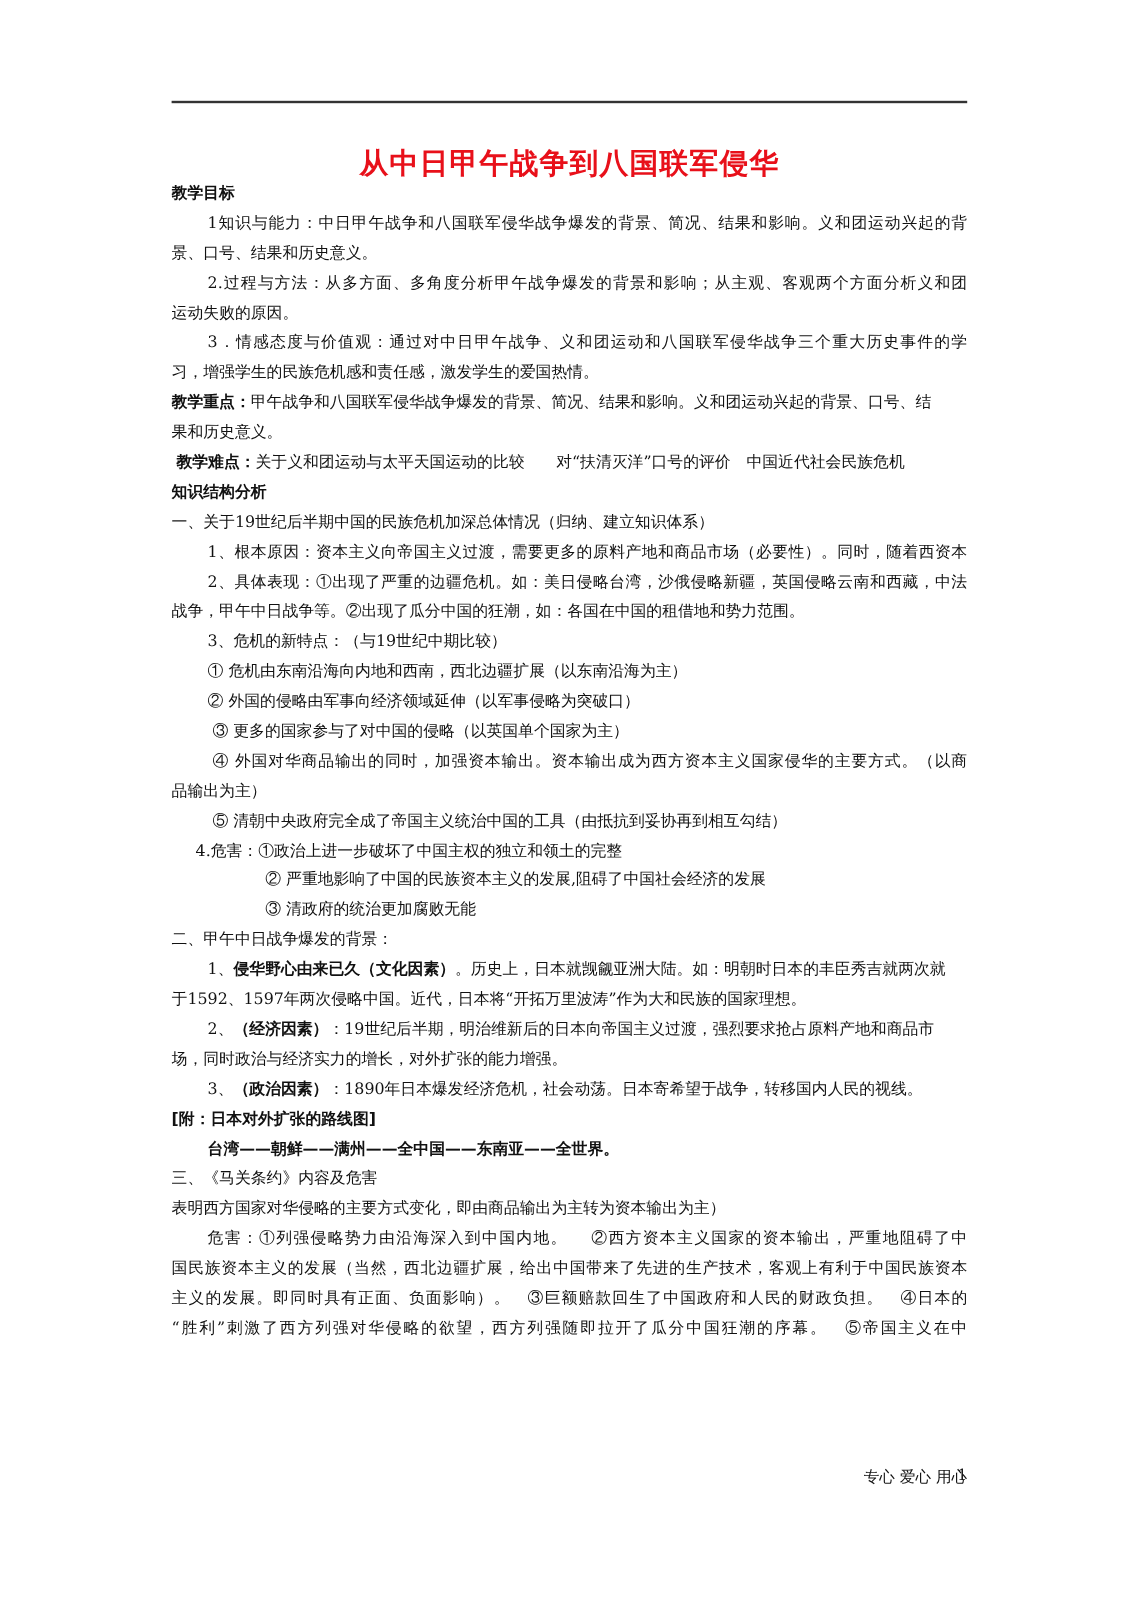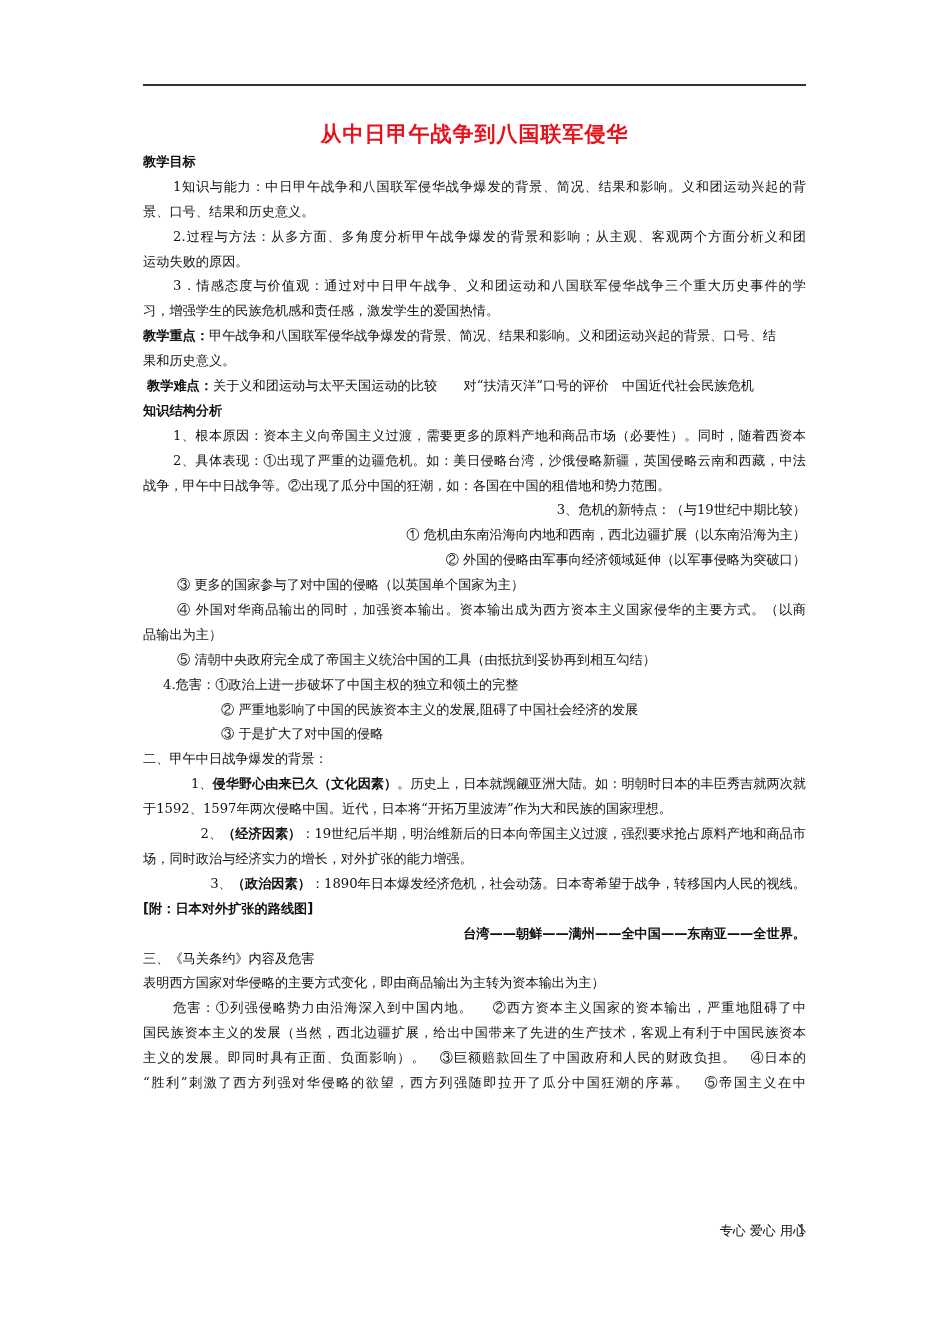--- a/index.html
+++ b/index.html
@@ -2,24 +2,24 @@
 <html><head>
 <meta charset="utf-8">
 <style>
   html, body { margin: 0; padding: 0; background: #ffffff; }
   body { width: 950px; height: 1344px; position: relative; overflow: hidden;
          font-family: "DejaVu Serif", "Liberation Serif", serif; color: #111; }
   .page { position: absolute; left: 0; top: 0; width: 950px; height: 1344px; }
   .header-rule { position: absolute; left: 143px; top: 84px; width: 663px; height: 2px; background: #333; }
   .title { position: absolute; left: 143px; top: 120px; width: 663px; text-align: center;
            font-family: "DejaVu Sans", "Liberation Sans", sans-serif; font-weight: bold;
-           font-size: 21px; color: #e8101a; letter-spacing: 1px; }
+           font-size: 24px; color: #e8101a; letter-spacing: 1px; }
   .body { position: absolute; left: 143px; top: 150px; width: 663px; font-size: 13.2px; line-height: 24.9px; }
   .line { white-space: nowrap; overflow: hidden; height: 24.9px; }
-  .ind2 { padding-left: 30px; text-align: right; }
+  .ind2 { padding-left: 30px; }
   .ind3 { padding-left: 34px; }
   .ind4 { padding-left: 20px; }
   .ind5 { padding-left: 78px; }
   .b { font-family: "DejaVu Sans", "Liberation Sans", sans-serif; font-weight: bold; }
   .h { font-family: "DejaVu Sans", "Liberation Sans", sans-serif; font-weight: bold; font-size: 13.2px; }
   .just { text-align: justify; text-align-last: justify; }
   .footer { position: absolute; top: 1222px; left: 143px; width: 663px; font-size: 13px; }
   .footer-center { position: absolute; left: 0; width: 663px; text-align: right; }
   .footer-page { position: absolute; right: 0; }
 </style>
@@ -35,33 +35,34 @@
     <div class="line ind2 just">1知识与能力：中日甲午战争和八国联军侵华战争爆发的背景、简况、结果和影响。义和团运动兴起的背</div>
     <div class="line">景、口号、结果和历史意义。</div>
     <div class="line ind2 just">2.过程与方法：从多方面、多角度分析甲午战争爆发的背景和影响；从主观、客观两个方面分析义和团</div>
     <div class="line">运动失败的原因。</div>
     <div class="line ind2 just">3．情感态度与价值观：通过对中日甲午战争、义和团运动和八国联军侵华战争三个重大历史事件的学</div>
     <div class="line">习，增强学生的民族危机感和责任感，激发学生的爱国热情。</div>
     <div class="line"><span class="b">教学重点：</span><span>甲午战争和八国联军侵华战争爆发的背景、简况、结果和影响。义和团运动兴起的背景、口号、结</span></div>
     <div class="line">果和历史意义。</div>
     <div class="line" style="padding-left:4px"><span class="b">教学难点：</span><span>关于义和团运动与太平天国运动的比较　　对“扶清灭洋”口号的评价　中国近代社会民族危机</span></div>
     <div class="line h">知识结构分析</div>
+    <div class="line">一、关于19世纪后半期中国的民族危机加深总体情况（归纳、建立知识体系）</div>
     <div class="line ind2 just">1、根本原因：资本主义向帝国主义过渡，需要更多的原料产地和商品市场（必要性）。同时，随着西资本</div>
     <div class="line ind2 just">2、具体表现：①出现了严重的边疆危机。如：美日侵略台湾，沙俄侵略新疆，英国侵略云南和西藏，中法</div>
     <div class="line">战争，甲午中日战争等。②出现了瓜分中国的狂潮，如：各国在中国的租借地和势力范围。</div>
     <div class="line ind2">3、危机的新特点：（与19世纪中期比较）</div>
     <div class="line ind2">① 危机由东南沿海向内地和西南，西北边疆扩展（以东南沿海为主）</div>
     <div class="line ind2">② 外国的侵略由军事向经济领域延伸（以军事侵略为突破口）</div>
     <div class="line ind3">③ 更多的国家参与了对中国的侵略（以英国单个国家为主）</div>
     <div class="line ind3 just">④ 外国对华商品输出的同时，加强资本输出。资本输出成为西方资本主义国家侵华的主要方式。（以商</div>
     <div class="line">品输出为主）</div>
     <div class="line ind3">⑤ 清朝中央政府完全成了帝国主义统治中国的工具（由抵抗到妥协再到相互勾结）</div>
     <div class="line ind4">4.危害：①政治上进一步破坏了中国主权的独立和领土的完整</div>
     <div class="line ind5">② 严重地影响了中国的民族资本主义的发展,阻碍了中国社会经济的发展</div>
-    <div class="line ind5">③ 于是扩大了对中国的侵略</div>
+    <div class="line ind5">③ 清政府的统治更加腐败无能</div>
     <div class="line">二、甲午中日战争爆发的背景：</div>
     <div class="line ind2"><span>1、</span><span class="b">侵华野心由来已久（文化因素）</span><span>。历史上，日本就觊觎亚洲大陆。如：明朝时日本的丰臣秀吉就两次就</span></div>
     <div class="line">于1592、1597年两次侵略中国。近代，日本将“开拓万里波涛”作为大和民族的国家理想。</div>
     <div class="line ind2"><span>2、</span><span class="b">（经济因素）</span><span>：19世纪后半期，明治维新后的日本向帝国主义过渡，强烈要求抢占原料产地和商品市</span></div>
     <div class="line">场，同时政治与经济实力的增长，对外扩张的能力增强。</div>
     <div class="line ind2"><span>3、</span><span class="b">（政治因素）</span><span>：1890年日本爆发经济危机，社会动荡。日本寄希望于战争，转移国内人民的视线。</span></div>
     <div class="line b">[附：日本对外扩张的路线图]</div>
     <div class="line ind2 b">台湾——朝鲜——满州——全中国——东南亚——全世界。</div>
     <div class="line">三、《马关条约》内容及危害</div>
     <div class="line">表明西方国家对华侵略的主要方式变化，即由商品输出为主转为资本输出为主）</div>

